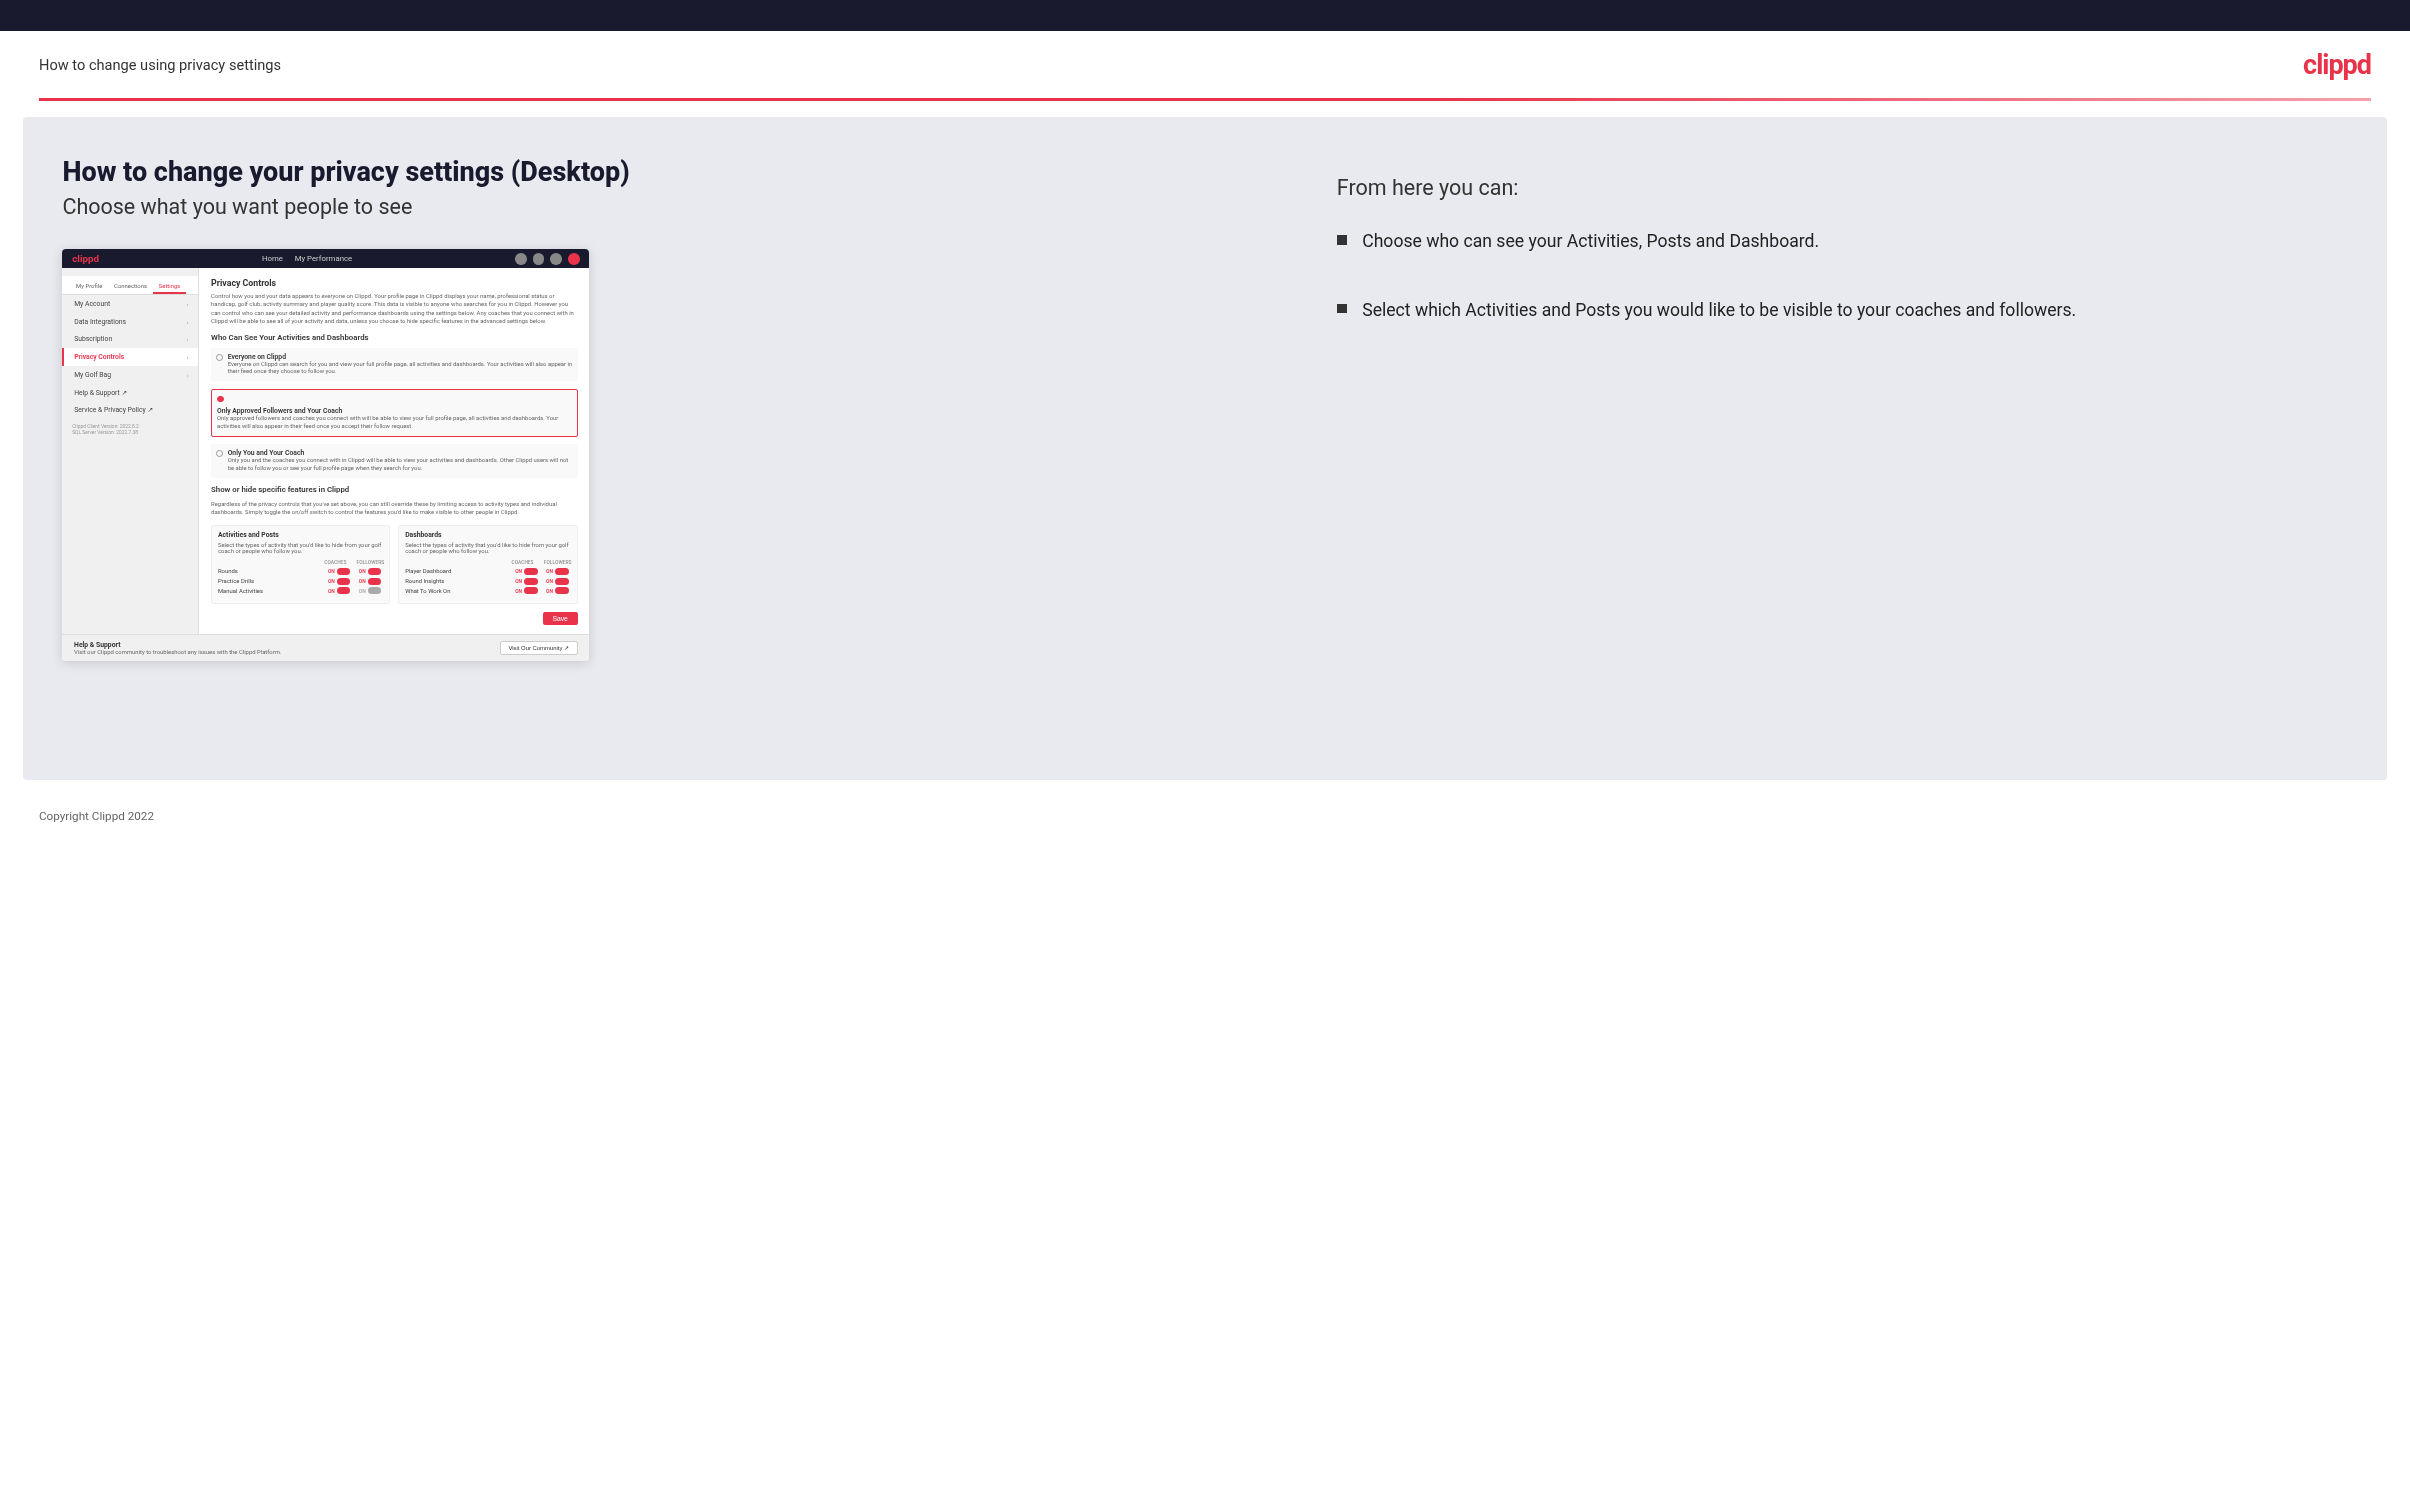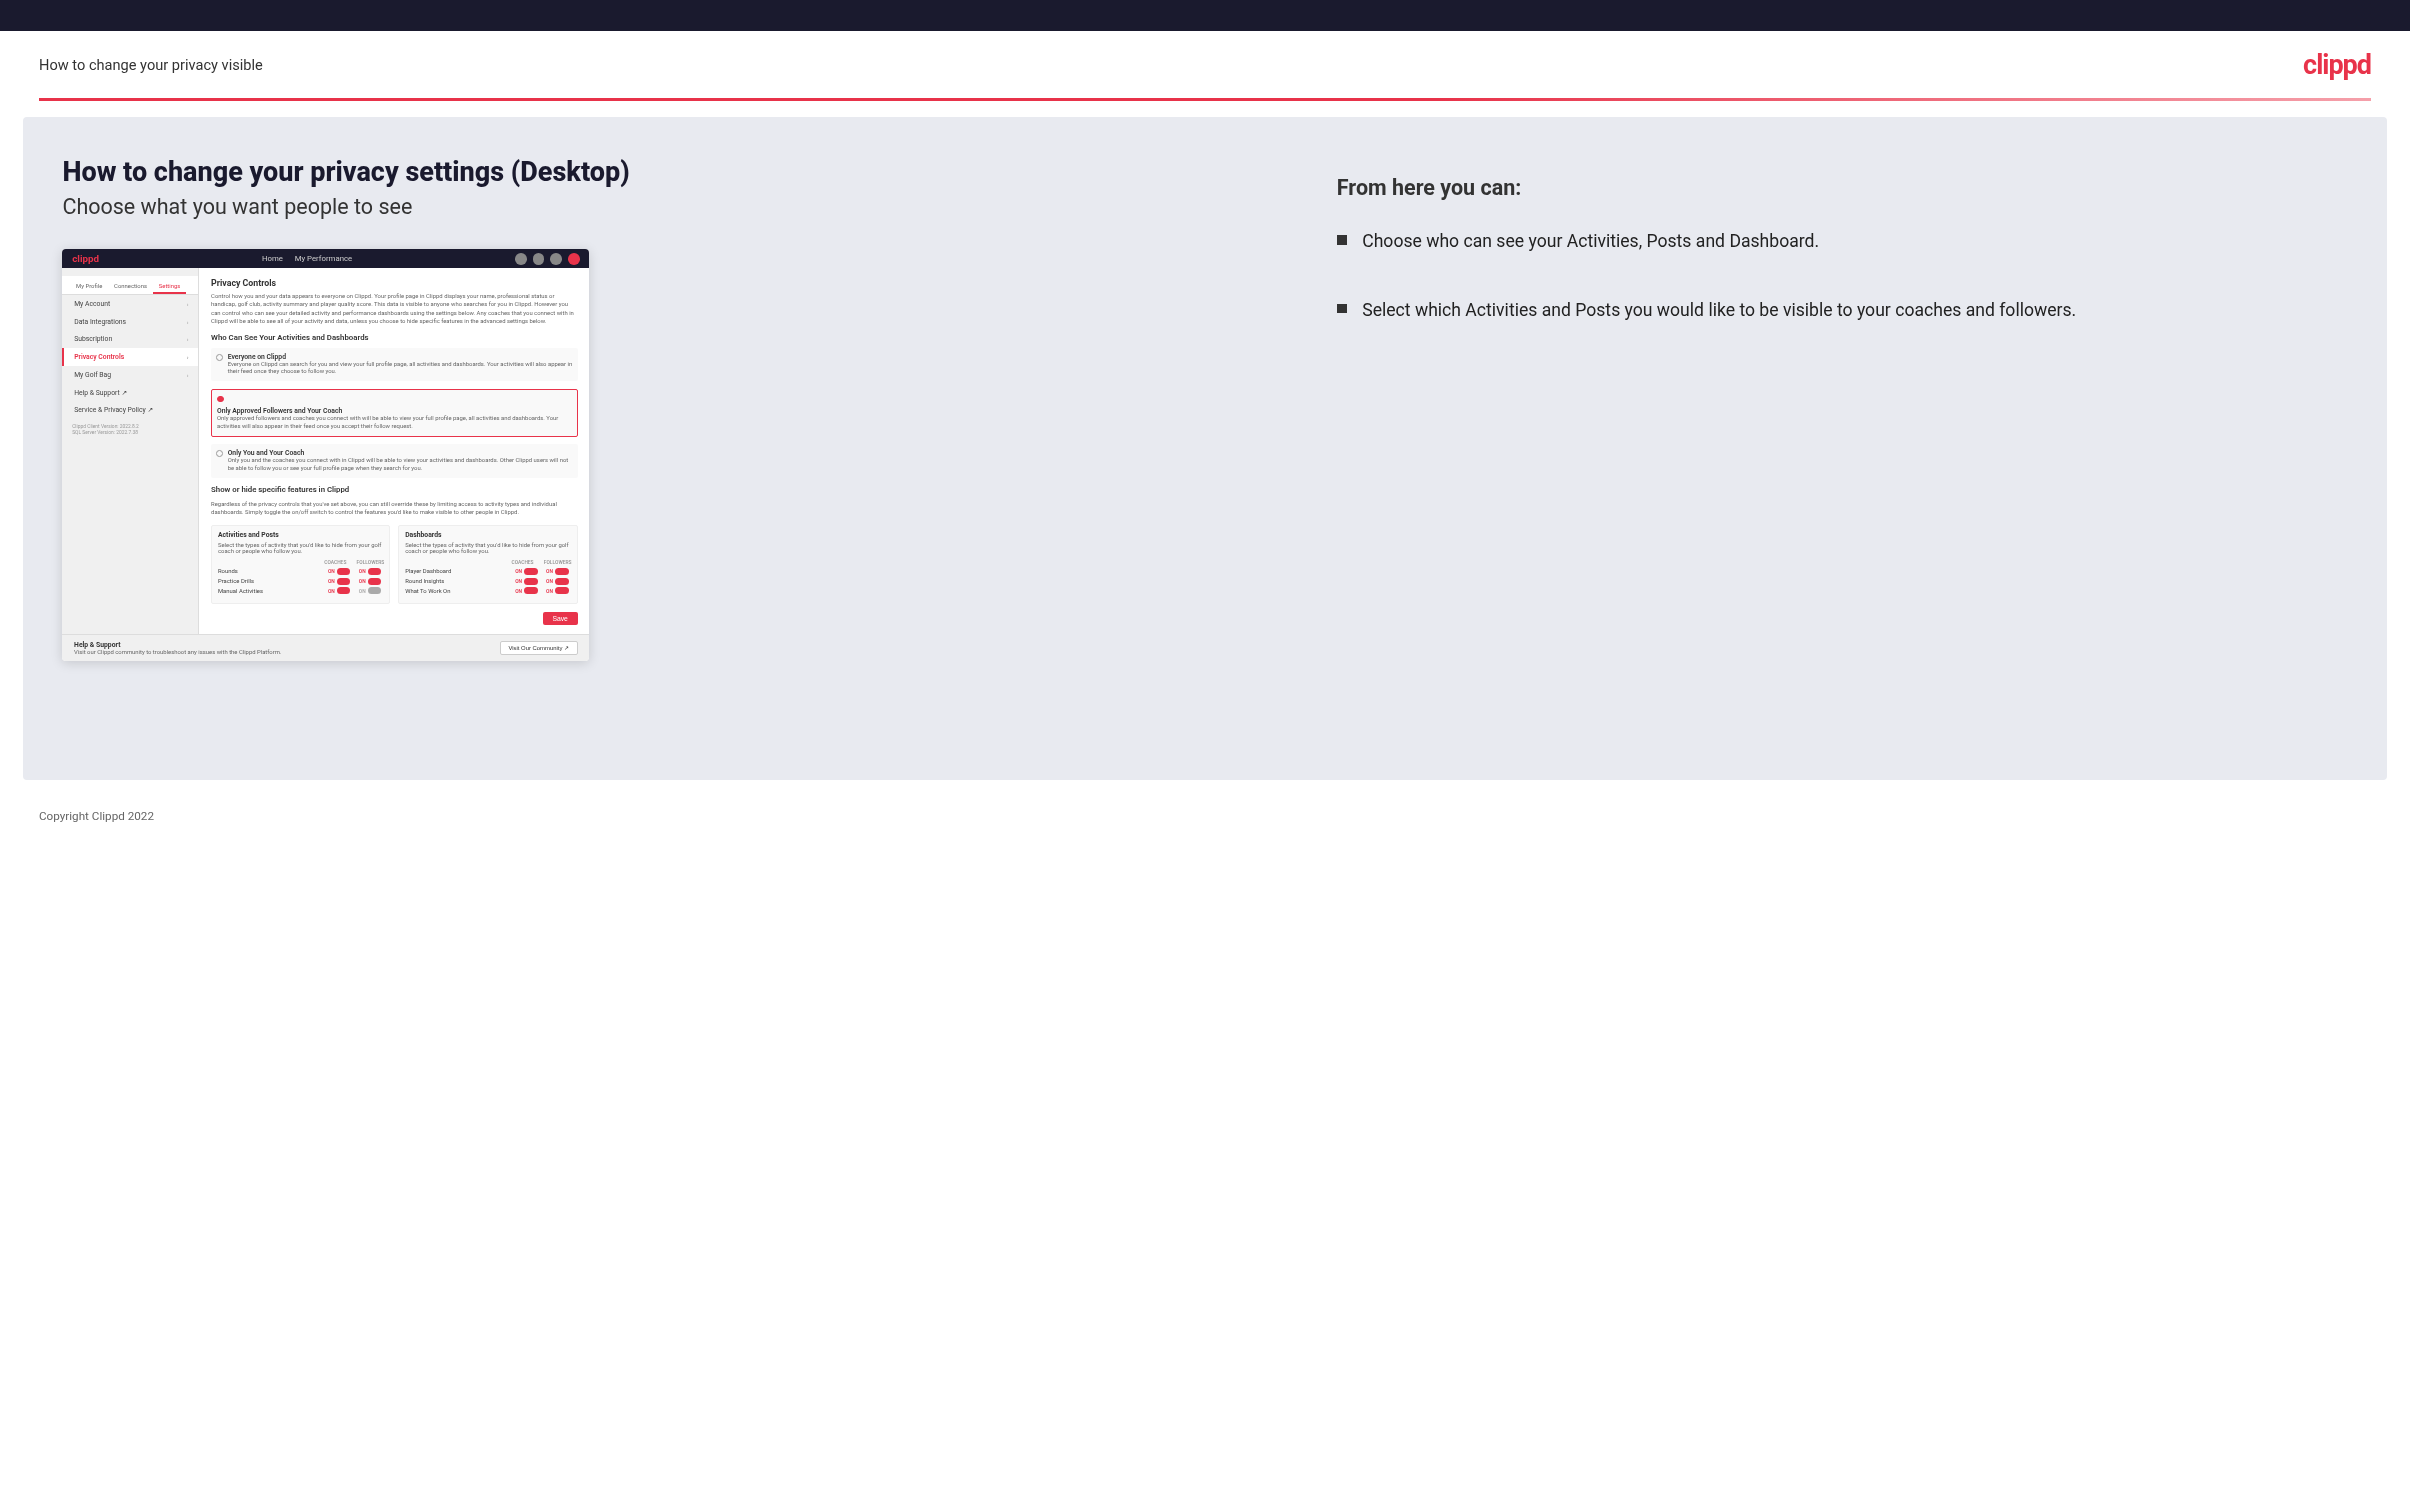--- a/index.html
+++ b/index.html
@@ -318,21 +318,21 @@
     }
     
     .right-panel {
       flex: 0.9;
       padding-top: 19.5px;
     }
     .from-here-title {
       font-size: 21.5px;
       color: #333;
       margin-bottom: 29px;
-      font-weight: 700;
+      font-weight: 400;
     }
     .bullet-list {
       list-style: none;
       display: flex;
       flex-direction: column;
       gap: 44px;
     }
     .bullet-item {
       display: flex;
       align-items: flex-start;
@@ -360,21 +360,21 @@
       color: #999;
       padding: 3.9px 9.8px;
     }
   </style>
 </head>
 <body>
 
 <div class="top-bar"></div>
 
 <div class="header">
-  <span class="header-title">How to change your privacy visible</span>
+  <span class="header-title">How to change using privacy settings</span>
   <span class="logo">clippd</span>
 </div>
 
 <div class="divider-red"></div>
 
 <div class="main-content">
 
   <div class="left-panel">
     <div class="page-heading">How to change your privacy settings (Desktop)</div>
     <div class="page-subheading">Choose what you want people to see</div>

